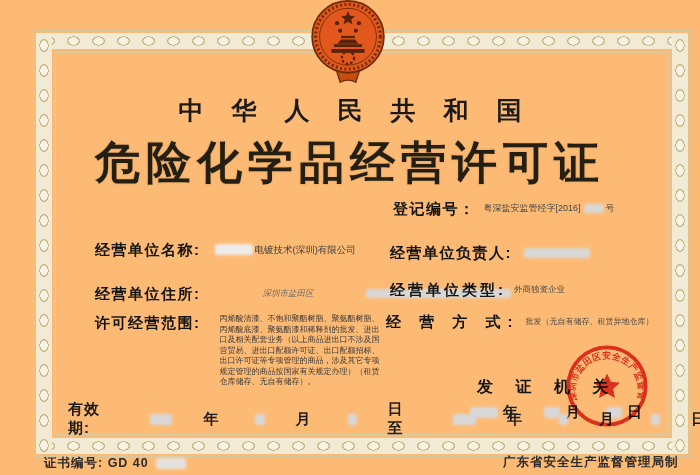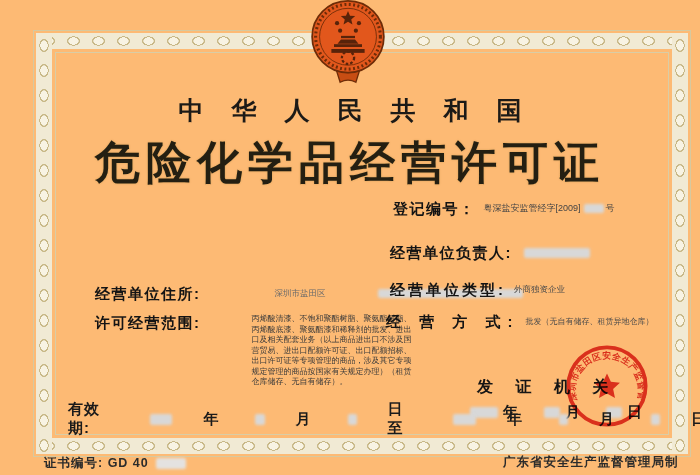--- a/index.html
+++ b/index.html
@@ -69,33 +69,38 @@
     <rect x="34" y="50.5" width="32" height="3.2" fill="#58230a"></rect>
     <rect x="31" y="56" width="38" height="4.4" fill="#58230a"></rect>
     <circle cx="50" cy="66" r="7" fill="none" stroke="#58230a" stroke-width="2.6" stroke-dasharray="3 2.2"></circle>
   </svg>
 
   <div class="country">中华人民共和国</div>
   <div class="title">危险化学品经营许可证</div>
 
   <div class="row" style="left:393px;top:200px;">
     <span class="lbl">登记编号：</span>
-    <span class="val" style="font-size:9px;margin-left:8px;color:#454545;">粤深盐安监管经字[2009]</span>
+    <span class="val" style="font-size:9px;margin-left:8px;color:#454545;">粤深盐安监管经字[2016]</span>
     <span class="rd" style="width:20px;height:9px;margin:4px 2px 0 3px;"></span>
     <span class="val" style="font-size:9px;color:#454545;">号</span>
   </div>
 
+  <div class="row" style="left:95px;top:241px;">
+    <span class="lbl">经营单位名称:</span>
+    <span class="rd rd-light" style="width:38px;height:11px;margin:3px 2px 0 14px;"></span>
+    <span class="val">电镀技术(深圳)有限公司</span>
+  </div>
 
   <div class="row" style="left:95px;top:285px;gap:48px;">
     <span class="lbl">经营单位住所:</span>
-    <span class="val-sm" style="margin-left:26px;color:#6a6a6a;">深圳市盐田区</span>
+    <span class="val-sm" style="margin-left:14px;color:#6a6a6a;font-style:italic;">深圳市盐田区</span>
     <span class="rd" style="width:145px;height:9px;margin:4px 0 0 4px;"></span>
   </div>
 
-  <div class="row" style="left:95px;top:314px;gap:32px;">
+  <div class="row" style="left:95px;top:314px;">
     <span class="lbl">许可经营范围:</span>
     <span class="scope-text" style="margin-left:19px;">丙烯酸清漆、不饱和聚酯树脂、聚氨酯树脂、丙烯酸底漆、聚氨酯漆和稀释剂的批发、进出口及相关配套业务（以上商品进出口不涉及国营贸易、进出口配额许可证、出口配额招标、出口许可证等专项管理的商品，涉及其它专项规定管理的商品按国家有关规定办理）（租赁仓库储存、无自有储存）。</span>
   </div>
 
   <div class="row" style="left:390px;top:244px;">
     <span class="lbl">经营单位负责人:</span>
     <span class="rd" style="width:66px;height:10px;margin:4px 0 0 12px;"></span>
   </div>
 
   <div class="row" style="left:390px;top:281px;">

